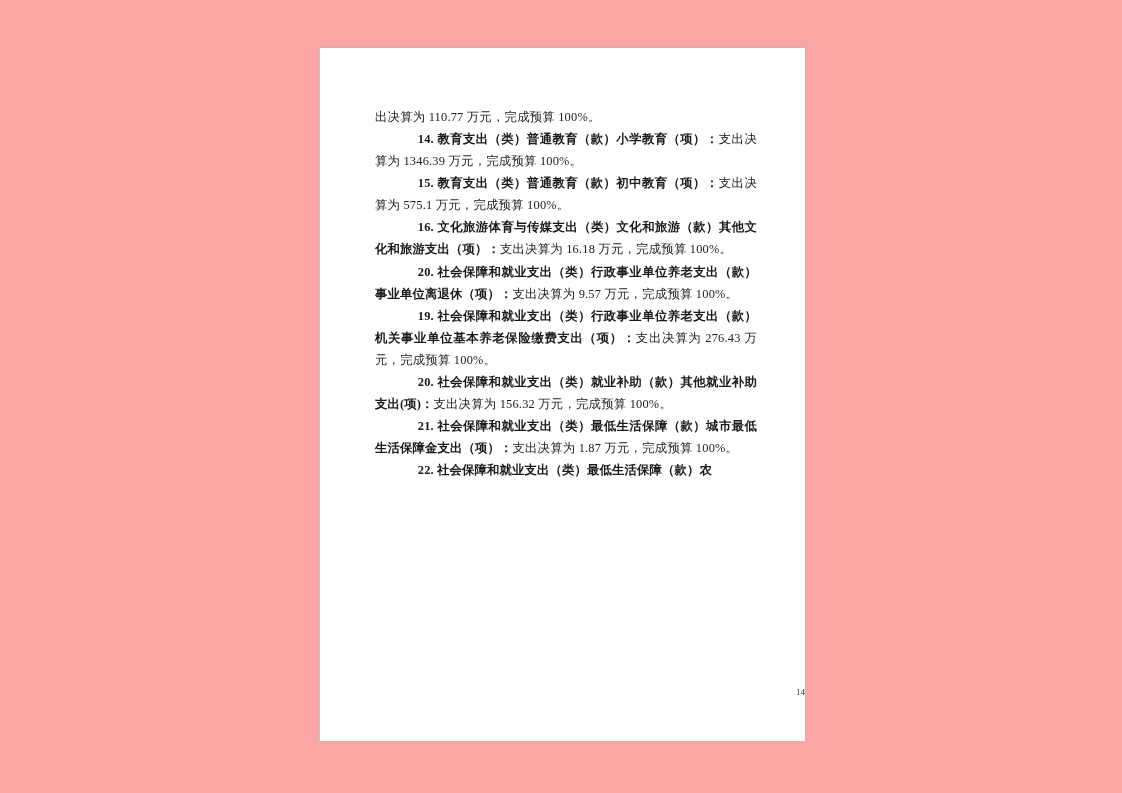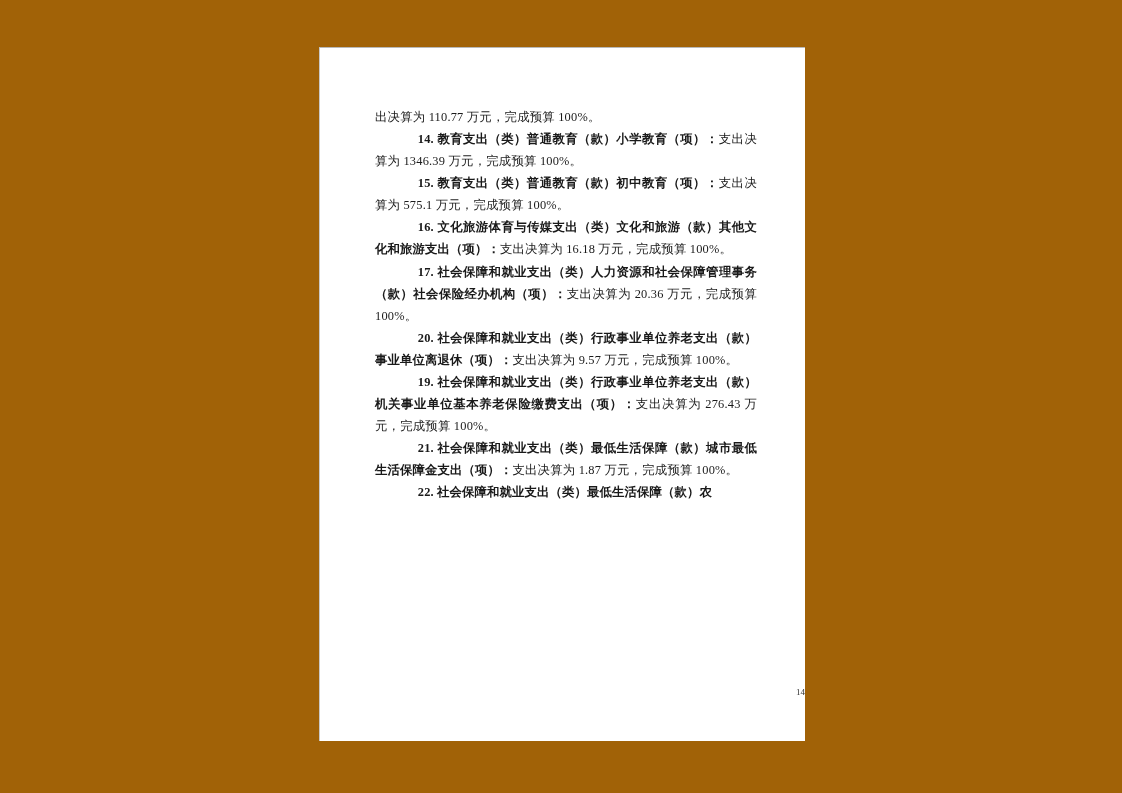--- a/index.html
+++ b/index.html
@@ -10,21 +10,21 @@
   body {
     width: 1122px;
     height: 793px;
     overflow: hidden;
     font-family: "Liberation Serif", serif;
   }
   .page-canvas {
     position: relative;
     width: 1122px;
     height: 793px;
-    background: #a16207;
+    background: #fca5a5;
   }
   
   .sheet {
     position: absolute;
     left: 319px;
     top: 47px;
     width: 486px;
     height: 694px;
     background: #ffffff;
     border-top: 1px solid #b9b9b9;
@@ -86,26 +86,26 @@
     <div class="sheet-inner">
       <div class="doc-body">
         <p class="para cont"><span class="light">出决算为 110.77 万元，完成预算 100%。</span></p>
 
         <p class="para"><span class="num">14.</span><span class="bold"> 教育支出（类）普通教育（款）小学教育（项）：</span><span class="light">支出决算为 1346.39 万元，完成预算 100%。</span></p>
 
         <p class="para"><span class="num">15.</span><span class="bold"> 教育支出（类）普通教育（款）初中教育（项）：</span><span class="light">支出决算为 575.1 万元，完成预算 100%。</span></p>
 
         <p class="para"><span class="num">16.</span><span class="bold"> 文化旅游体育与传媒支出（类）文化和旅游（款）其他文化和旅游支出（项）：</span><span class="light">支出决算为 16.18 万元，完成预算 100%。</span></p>
 
-        <p class="para"><span class="num">17.</span><span class="bold"> 社会保障和就业支出（类）人力资源和社会保障管理事务（款）社会保险经办机构（项）：</span><span class="light">支出决算为 20.36 万元，完成预算 100%。</span></p>
 
         <p class="para"><span class="num">20.</span><span class="bold"> 社会保障和就业支出（类）行政事业单位养老支出（款）事业单位离退休（项）：</span><span class="light">支出决算为 9.57 万元，完成预算 100%。</span></p>
 
         <p class="para"><span class="num">19.</span><span class="bold"> 社会保障和就业支出（类）行政事业单位养老支出（款）机关事业单位基本养老保险缴费支出（项）：</span><span class="light">支出决算为 276.43 万元，完成预算 100%。</span></p>
 
+        <p class="para"><span class="num">20.</span><span class="bold"> 社会保障和就业支出（类）就业补助（款）其他就业补助支出(项)：</span><span class="light">支出决算为 156.32 万元，完成预算 100%。</span></p>
 
         <p class="para"><span class="num">21.</span><span class="bold"> 社会保障和就业支出（类）最低生活保障（款）城市最低生活保障金支出（项）：</span><span class="light">支出决算为 1.87 万元，完成预算 100%。</span></p>
 
         <p class="para"><span class="num">22.</span><span class="bold"> 社会保障和就业支出（类）最低生活保障（款）农</span></p>
       </div>
     </div>
     <div class="page-number">14</div>
   </div>
 </div>
 

